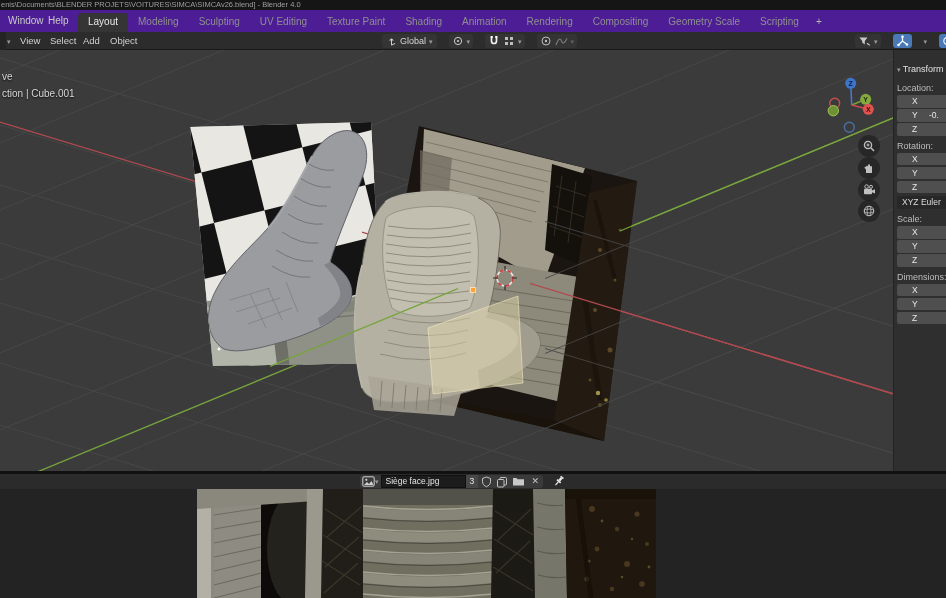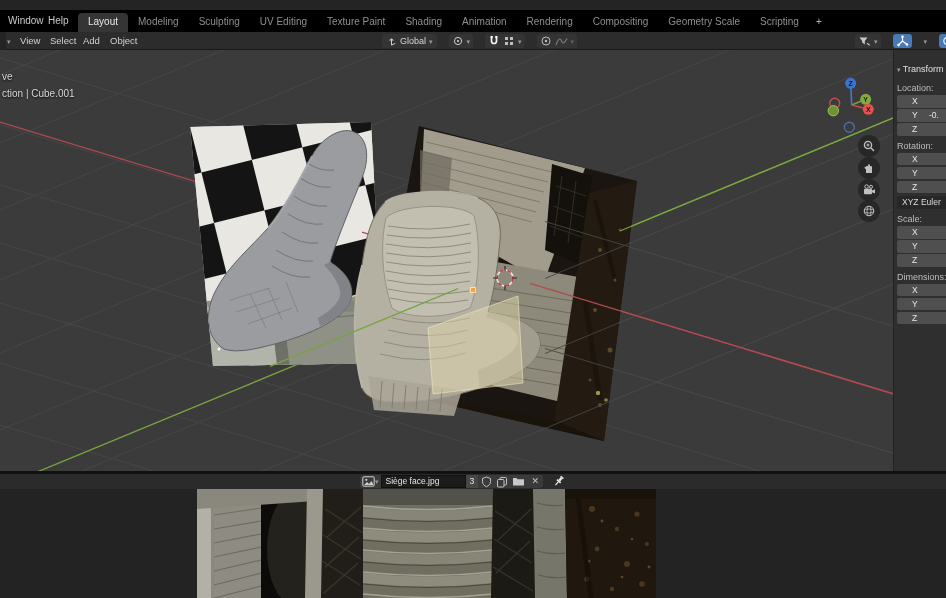--- a/index.html
+++ b/index.html
@@ -3,21 +3,21 @@
 <meta charset="utf-8">
 <style>
   html,body{margin:0;padding:0;background:#111;}
   .screen{position:relative;width:946px;height:598px;background:#242424;overflow:hidden;
           font-family:"Liberation Sans",sans-serif;-webkit-font-smoothing:antialiased;}
   .abs{position:absolute;}
   
   .titlebar{left:0;top:0;width:946px;height:10px;background:#151515;color:#9f9f9f;
             font-size:7.5px;line-height:10px;white-space:nowrap;overflow:hidden;padding-left:1px;}
   
-  .topbar{left:0;top:10px;width:946px;height:22px;background:#000000;}
+  .topbar{left:0;top:10px;width:946px;height:22px;background:#4c1d95;}
   .menu{position:absolute;top:0;color:#c9c9c9;font-size:10px;line-height:22px;padding:0 6px;cursor:default;}
   .tabs{position:absolute;left:78px;top:2px;height:20px;display:flex;align-items:flex-end;}
   .tab{font-size:10px;color:#8f8f8f;padding:3px 10px 5px;border-radius:4px 4px 0 0;white-space:nowrap;}
   .tab.active{background:#353535;color:#e8e8e8;}
   .tab.plus{color:#b8b8b8;padding:3px 7px 5px;}
   
   .vph{left:6px;top:32px;width:946px;height:18px;background:#2c2c2c;border-bottom:1px solid #1a1a1a;box-sizing:border-box;}
   .vmenu{position:absolute;top:0;color:#d2d2d2;font-size:9.5px;line-height:17px;}
   .chev{font-size:7px;color:#9a9a9a;line-height:1;}
   .wgroup{position:absolute;top:2px;display:flex;gap:12px;align-items:center;height:14px;}
@@ -51,20 +51,23 @@
   .countbtn{height:13px;background:#474747;color:#e8e8e8;font-size:8.5px;line-height:13px;padding:0 4px;}
   .xglyph{color:#c4c4c4;font-size:9px;line-height:13px;}
   .pin{position:absolute;left:552px;top:0px;}
   .bcanvas{left:0;top:489px;width:946px;height:109px;background:#232323;overflow:hidden;}
 </style>
 </head>
 <body>
 
 <div class="screen">
 
+  <div class="abs titlebar">
+    <span>enis\Documents\BLENDER PROJETS\VOITURES\SIMCA\SIMCAv26.blend] - Blender 4.0</span>
+  </div>
 
   <div class="abs topbar">
     <span class="menu" style="left:2px">Window</span>
     <span class="menu" style="left:42px">Help</span>
     <div class="tabs">
       <div class="tab active">Layout</div>
       <div class="tab">Modeling</div>
       <div class="tab">Sculpting</div>
       <div class="tab">UV Editing</div>
       <div class="tab">Texture Paint</div>

